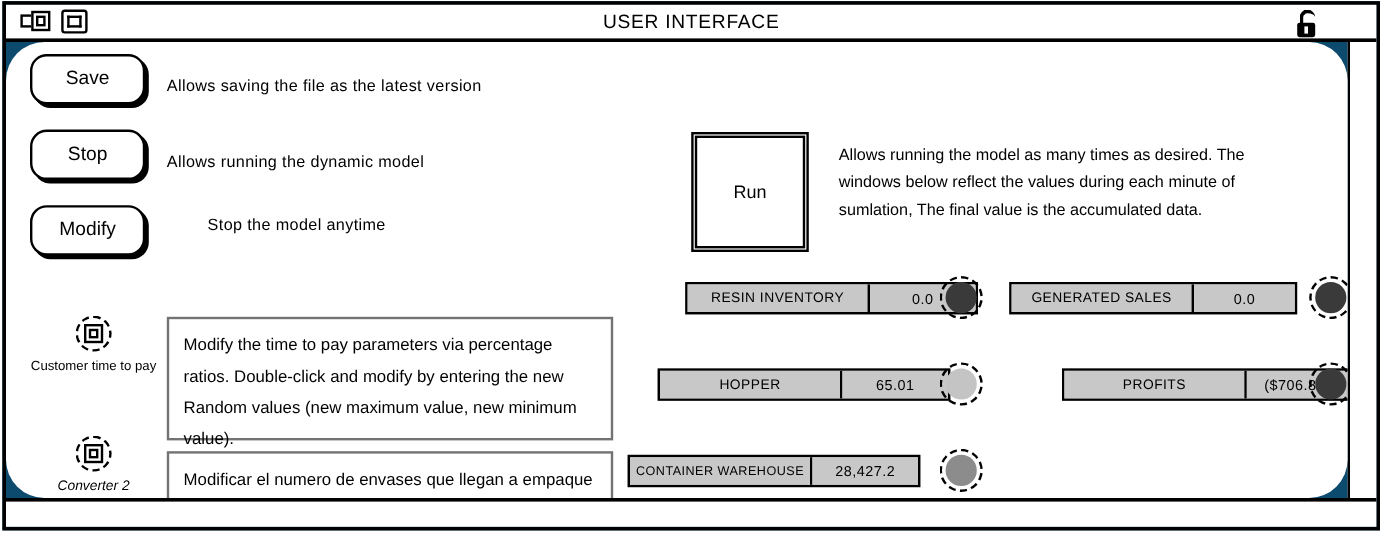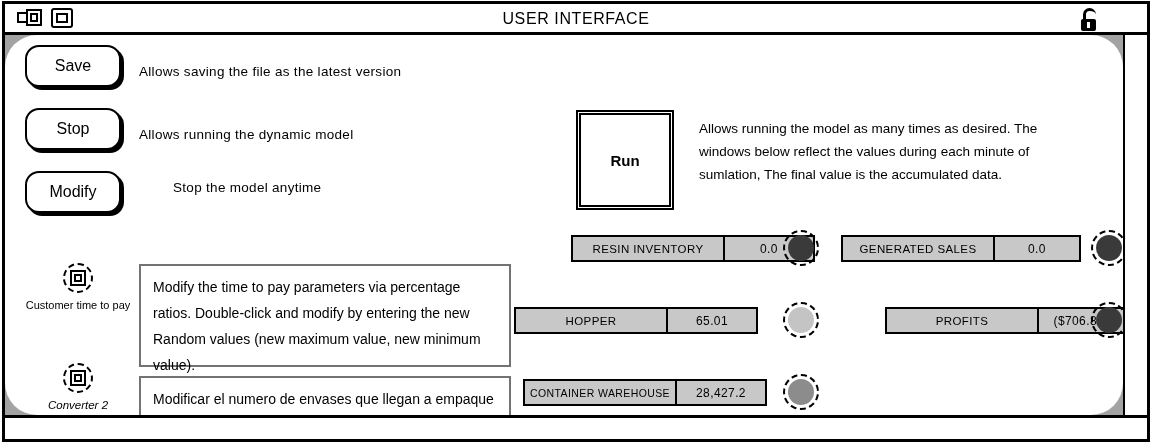--- a/index.html
+++ b/index.html
@@ -23,21 +23,21 @@
 
   
   .window-frame {
     position: absolute;
     left: 2px;
     top: 1px;
     width: 1148px;
     height: 441px;
     border: 3px solid #000;
     box-sizing: border-box;
-    background: #a3a3a3;
+    background: #0c4a6e;
   }
 
   
   .titlebar {
     position: absolute;
     left: 0;
     top: 0;
     right: 0;
     height: 31px;
     border-bottom: 3px solid #000;
@@ -217,21 +217,20 @@
     width: 92px;
     height: 94px;
     border: 2px solid #000;
     background: #fff;
     box-sizing: border-box;
     display: flex;
     align-items: center;
     justify-content: center;
     font-size: 15px;
     cursor: pointer;
-    font-weight: bold;
   }
   .run-outer {
     position: absolute;
     left: 571px;
     top: 75px;
     width: 98px;
     height: 100px;
     border: 2px solid #000;
     box-sizing: border-box;
   }
@@ -438,21 +437,21 @@
       <div class="textbox" style="left:134px; top:341px; width:372px; height:63px;">Modificar el numero de envases que llegan a empaque con base en la situacion de la</div>
 
       <div class="readout" style="left:518px; top:200px; width:244px;margin-left:48px;">
         <div class="ro-label">RESIN INVENTORY</div>
         <div class="ro-value">0.0</div>
       </div>
       <div class="knob" style="left:778px; top:195px;">
         <div class="ball dark"></div>
       </div>
 
-      <div class="readout" style="left:509px; top:272px; width:244px;">
+      <div class="readout" style="left:543px; top:272px; width:244px;">
         <div class="ro-label">HOPPER</div>
         <div class="ro-value">65.01</div>
       </div>
       <div class="knob" style="left:778px; top:267px;">
         <div class="ball light"></div>
       </div>
 
       <div class="readout ro-narrow" style="left:518px; top:344px; width:244px;">
         <div class="ro-label">CONTAINER WAREHOUSE</div>
         <div class="ro-value">28,427.2</div>

